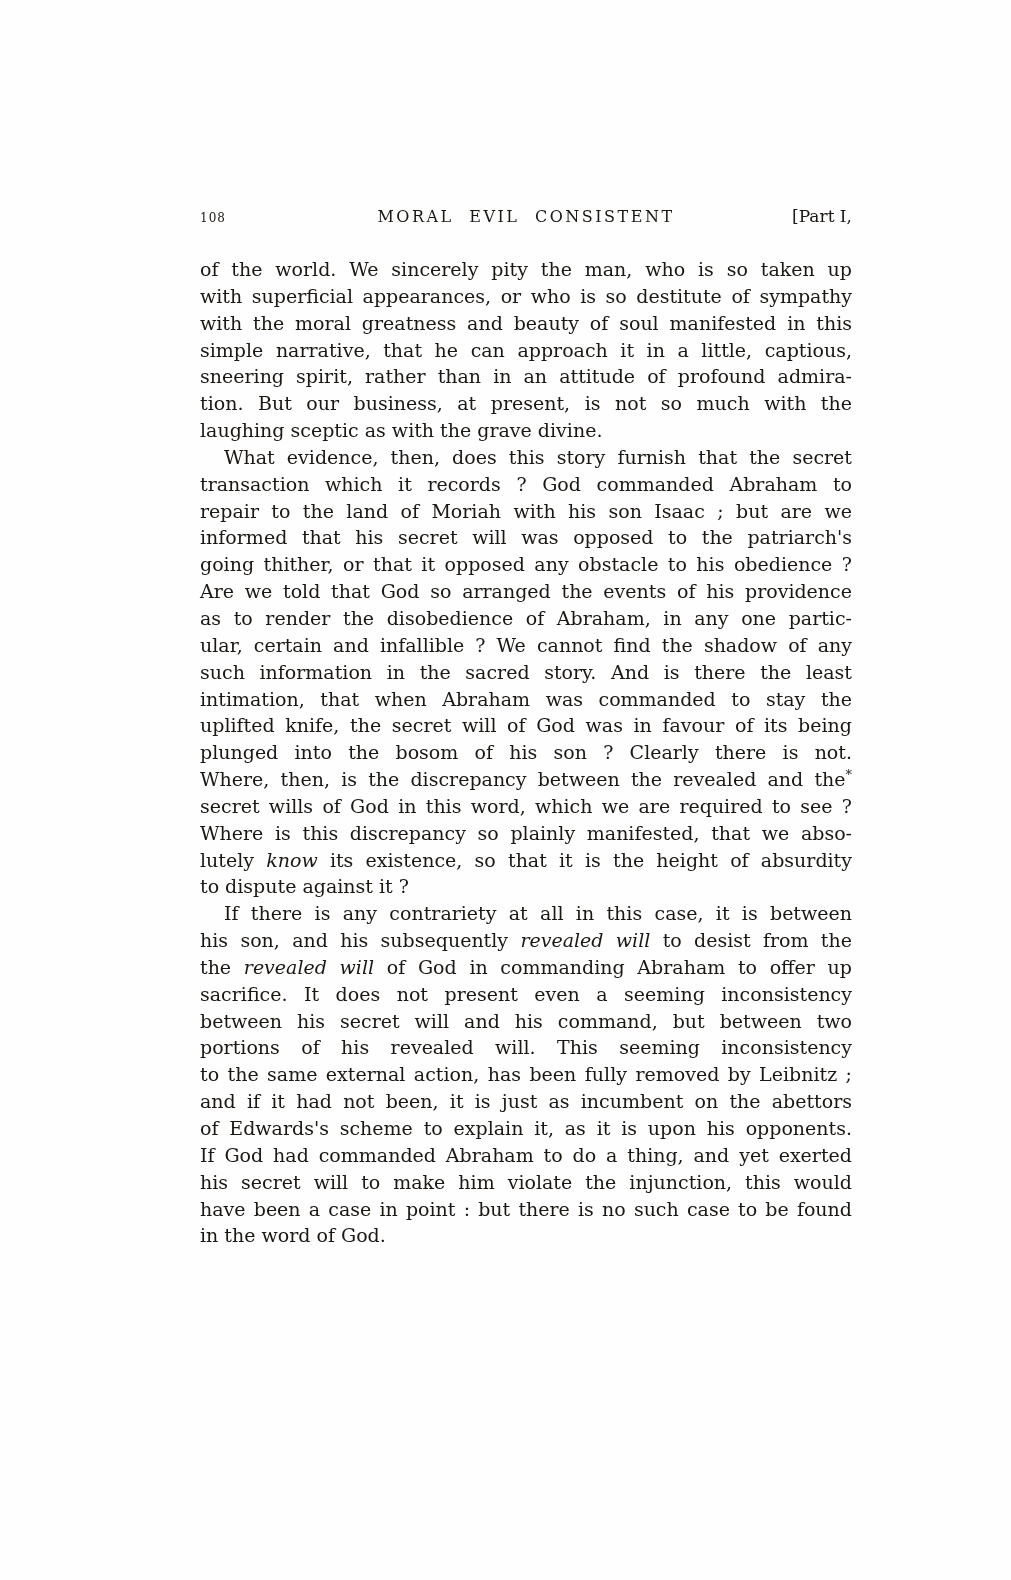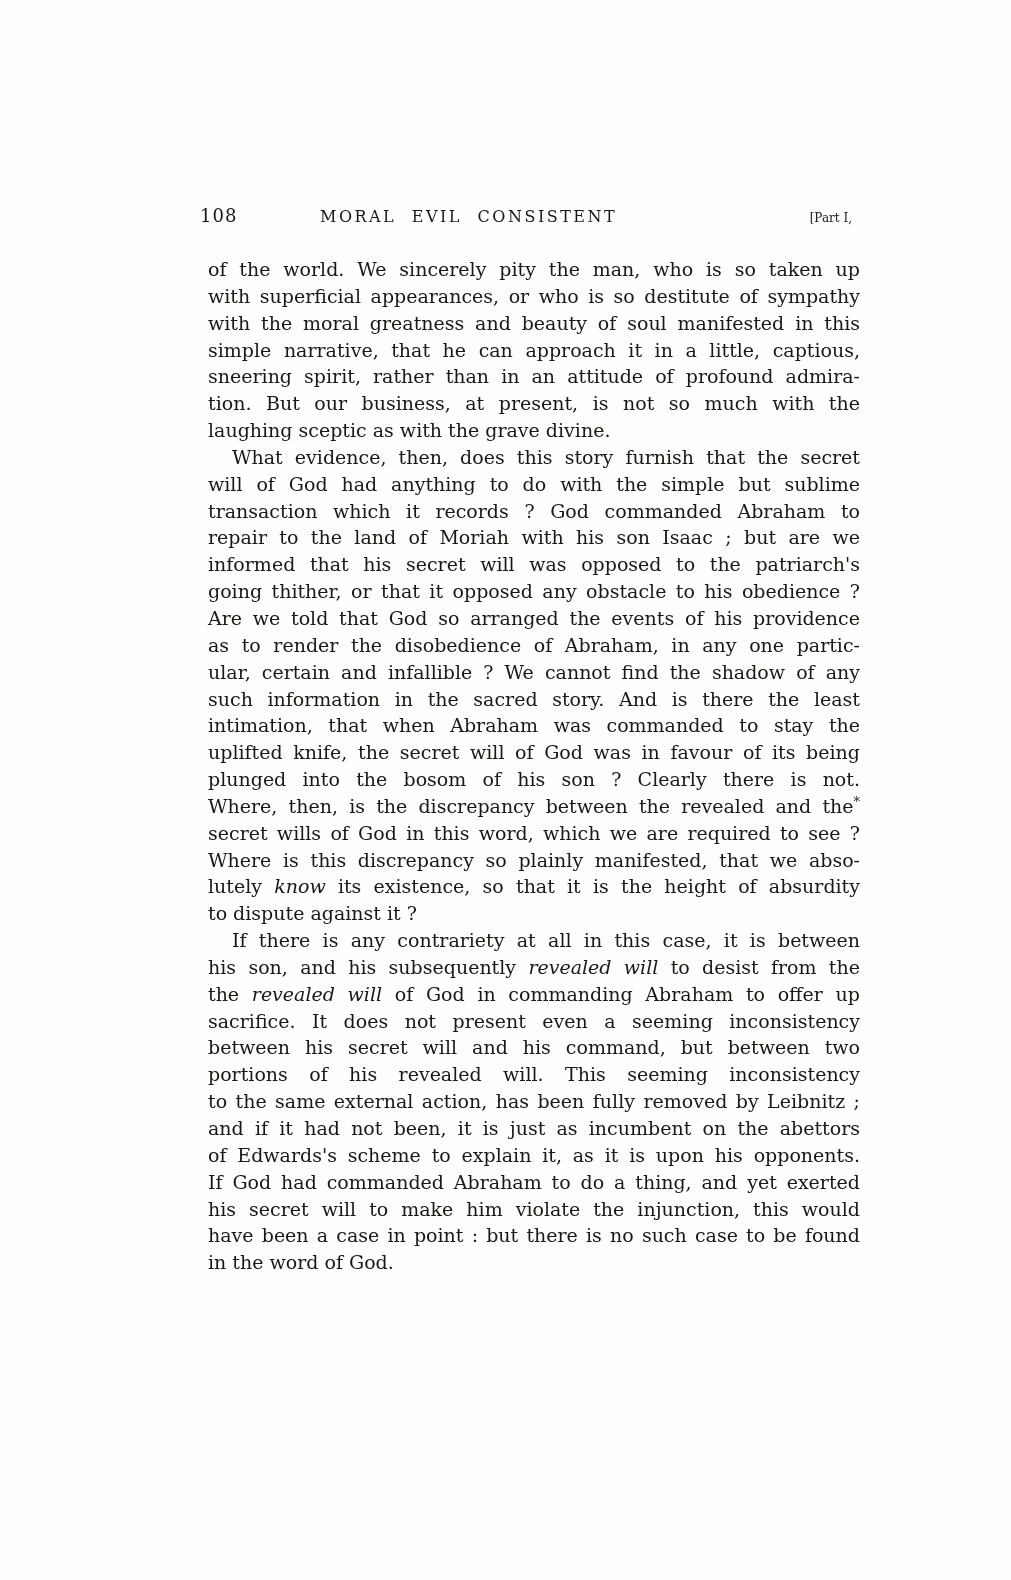--- a/index.html
+++ b/index.html
@@ -23,38 +23,38 @@
     width: 652px;
     height: 26px;
     display: flex;
     align-items: baseline;
     justify-content: space-between;
     font-size: 17px;
     line-height: 26px;
   }
   .running-head .page-number {
     width: 120px;
-    font-size: 18px;
+    font-size: 12px;
     letter-spacing: 1px;
   }
   .running-head .title {
     flex: 1;
-    text-align: left;
+    text-align: center;
     font-size: 16px;
     letter-spacing: 2.5px;
     word-spacing: 8px;
   }
   .running-head .part {
     width: 120px;
     text-align: right;
-    font-size: 12px;
+    font-size: 17px;
   }
   .page-body {
     position: absolute;
-    left: 208px;
+    left: 200px;
     top: 256px;
     width: 652px;
   }
   .paragraph { margin: 0; padding: 0; }
   .line {
     height: 26.85px;
     line-height: 26.85px;
     font-size: 19px;
     text-align: justify;
     text-align-last: justify;
@@ -90,21 +90,20 @@
         <div class="line"><span>of the world.  We sincerely pity the man, who is so taken up</span></div>
         <div class="line"><span>with superficial appearances, or who is so destitute of sympathy</span></div>
         <div class="line"><span>with the moral greatness and beauty of soul manifested in this</span></div>
         <div class="line"><span>simple narrative, that he can approach it in a little, captious,</span></div>
         <div class="line"><span>sneering spirit, rather than in an attitude of profound admira-</span></div>
         <div class="line"><span>tion.  But our business, at present, is not so much with the</span></div>
         <div class="line end"><span>laughing sceptic as with the grave divine.</span></div>
       </div>
       <div class="paragraph">
         <div class="line indent"><span>What evidence, then, does this story furnish that the secret</span></div>
-        <div class="line"><span>will of God had anything to do with the simple but sublime</span></div>
         <div class="line"><span>transaction which it records ?  God commanded Abraham to</span></div>
         <div class="line"><span>repair to the land of Moriah with his son Isaac ; but are we</span></div>
         <div class="line"><span>informed that his secret will was opposed to the patriarch's</span></div>
         <div class="line"><span>going thither, or that it opposed any obstacle to his obedience ?</span></div>
         <div class="line"><span>Are we told that God so arranged the events of his providence</span></div>
         <div class="line"><span>as to render the disobedience of Abraham, in any one partic-</span></div>
         <div class="line"><span>ular, certain and infallible ?  We cannot find the shadow of any</span></div>
         <div class="line"><span>such information in the sacred story.  And is there the least</span></div>
         <div class="line"><span>intimation, that when Abraham was commanded to stay the</span></div>
         <div class="line"><span>uplifted knife, the secret will of God was in favour of its being</span></div>

